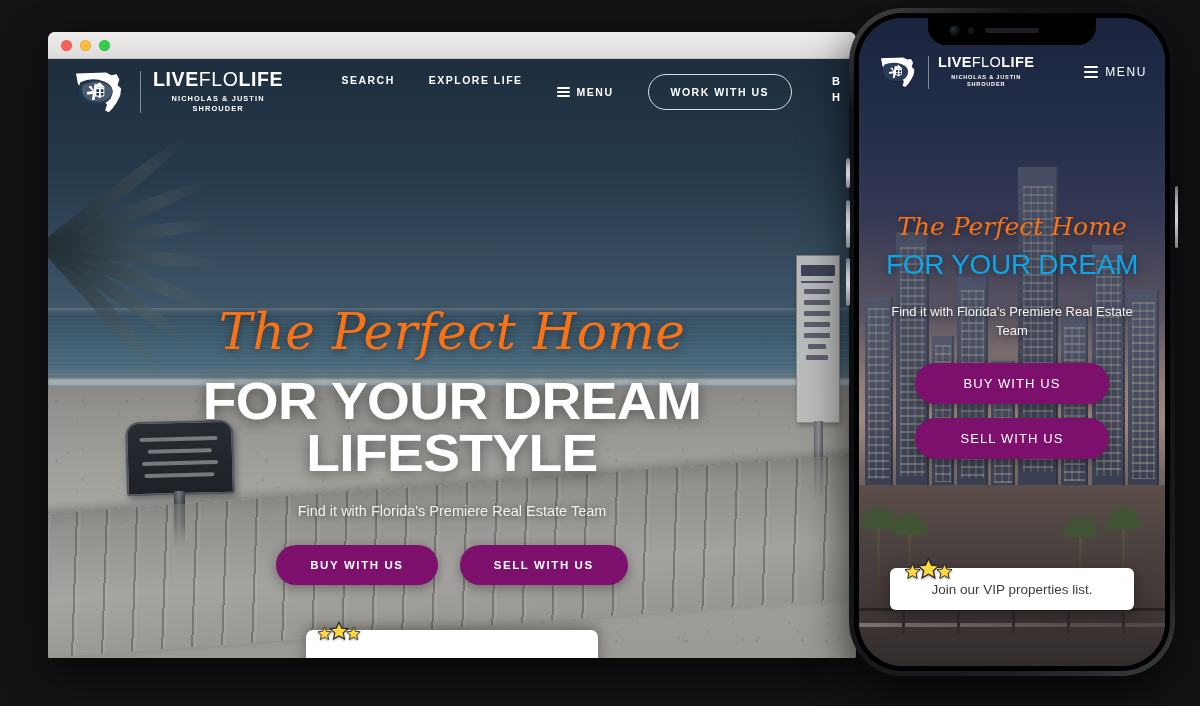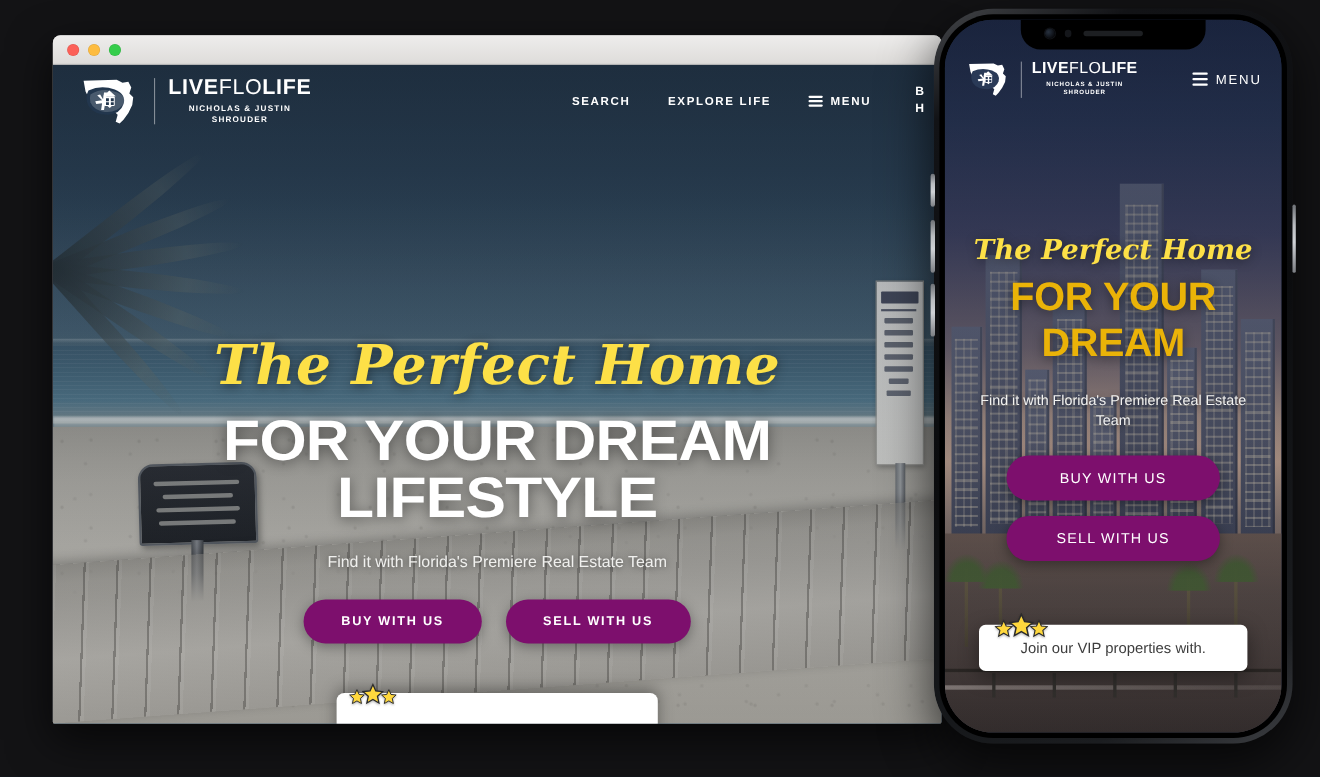--- a/index.html
+++ b/index.html
@@ -180,21 +180,21 @@
   .logo-sep { width: 1px; height: 42px; background: rgba(255,255,255,.45); }
   .logo-words { line-height: 1; }
   .logo-main {
     font-size: 19.5px; font-weight: 700; color: #fff; letter-spacing: .6px;
   }
   .logo-main .thin { font-weight: 400; }
   .logo-sub {
     margin-top: 5px; font-size: 7.4px; font-weight: 700; color: #fff;
     letter-spacing: 1.1px; text-align: center; line-height: 1.35;
   }
-  .dnav-right { margin-left: auto; display: flex; align-items: center; gap: 34px; }
+  .dnav-right { margin-left: auto; display: flex; gap: 34px; }
   .dnav-link {
     font-size: 10.5px; font-weight: 600; letter-spacing: 1.5px; color: #fff;
     text-decoration: none; white-space: nowrap; cursor: pointer;
   }
   .dnav-menu { display: flex; align-items: center; gap: 7px; }
   .burger { display: inline-block; width: 13px; }
   .burger i { display:block; height: 1.6px; background:#fff; margin: 2.6px 0; border-radius:1px; }
   .work-btn {
     border: 1.3px solid rgba(255,255,255,.85);
     border-radius: 999px;
@@ -208,22 +208,22 @@
     width: 10px; margin-left: 6px;
   }
 
   
   .dhero {
     position: absolute; left: 0; right: 0; top: 248px; text-align: center; z-index: 5;
     padding: 0 30px;
   }
   .script {
     font-family: "DejaVu Serif", serif;
-    font-style: italic; font-weight: 700;
-    color: #fde047;
+    font-style: italic; font-weight: 400;
+    color: #f97316;
     text-shadow: 0 2px 10px rgba(0,0,0,.45);
   }
   .dhero .script { font-size: 50px; line-height: 1; letter-spacing: .5px; }
   .dhero .big {
     font-size: 52px; font-weight: 700; color: #fff; letter-spacing: -.6px;
     margin-top: 18px; line-height: 1; transform: scaleX(1.06); transform-origin: center;
     text-shadow: 0 2px 12px rgba(0,0,0,.45);
   }
   .dhero .sub {
     margin-top: 24px; font-size: 14.5px; color: #f0f0ee; font-weight: 400;
@@ -374,21 +374,21 @@
   .mmenu .burger i { height: 2px; margin: 3px 0; }
   .mmenu span { font-size: 12px; letter-spacing: 1.6px; color:#fff; font-weight: 500; }
 
   
   .mhero {
     position: absolute; left: 0; right: 0; top: 196px; z-index: 12;
     text-align: center; padding: 0 18px;
   }
   .mhero .script { font-size: 25px; line-height: 1; }
   .mhero .big {
-    margin-top: 10px; font-size: 36px; font-weight: 700; color:#eab308;
+    margin-top: 10px; font-size: 28px; font-weight: 400; color:#0ea5e9;
     line-height: 1.16; letter-spacing: -.3px;
     text-shadow: 0 2px 10px rgba(0,0,0,.45);
   }
   .mhero .sub {
     margin-top: 22px; font-size: 13px; color: #f2f2f0; line-height: 1.45;
     text-shadow: 0 1px 6px rgba(0,0,0,.5);
   }
   .mcta-col { margin-top: 22px; display:flex; flex-direction: column; align-items:center; gap: 14px; }
   .mcta {
     width: 194px; background: #7d0f6d; color:#fff; border:0;
@@ -503,20 +503,21 @@
           <a class="dnav-link">SEARCH</a>
           <a class="dnav-link">EXPLORE LIFE</a>
           <div class="dnav-menu">
             <span class="burger">
                 <i></i>
                 <i></i>
                 <i></i>
               </span>
             <span class="dnav-link">MENU</span>
           </div>
+          <button class="work-btn">WORK WITH US</button>
           <div class="cut-text">
             <div>B</div>
             <div>H</div>
           </div>
         </div>
       </div>
 
       <div class="dhero">
         <div class="script">The Perfect Home</div>
         <div class="big">FOR YOUR DREAM LIFESTYLE</div>
@@ -627,21 +628,21 @@
             <svg class="star" viewBox="0 0 24 24">
                 <path d="M12 1.6l3.1 6.9 7.5.8-5.6 5 1.6 7.4L12 17.9 5.4 21.7 7 14.3 1.4 9.3l7.5-.8z" fill="#ffd83d" stroke="#2b2b2b" stroke-width="1.4"></path>
               </svg>
             <svg class="star" viewBox="0 0 24 24">
                 <path d="M12 1.6l3.1 6.9 7.5.8-5.6 5 1.6 7.4L12 17.9 5.4 21.7 7 14.3 1.4 9.3l7.5-.8z" fill="#ffd83d" stroke="#2b2b2b" stroke-width="1.4"></path>
               </svg>
             <svg class="star" viewBox="0 0 24 24">
                 <path d="M12 1.6l3.1 6.9 7.5.8-5.6 5 1.6 7.4L12 17.9 5.4 21.7 7 14.3 1.4 9.3l7.5-.8z" fill="#ffd83d" stroke="#2b2b2b" stroke-width="1.4"></path>
               </svg>
           </div>
-          <div class="p-text">Join our VIP properties with.</div>
+          <div class="p-text">Join our VIP properties list.</div>
         </div>
 
         <div class="notch">
           <div class="cam"></div>
           <div class="sensor"></div>
           <div class="speaker"></div>
         </div>
 
       </div>
     </div>

